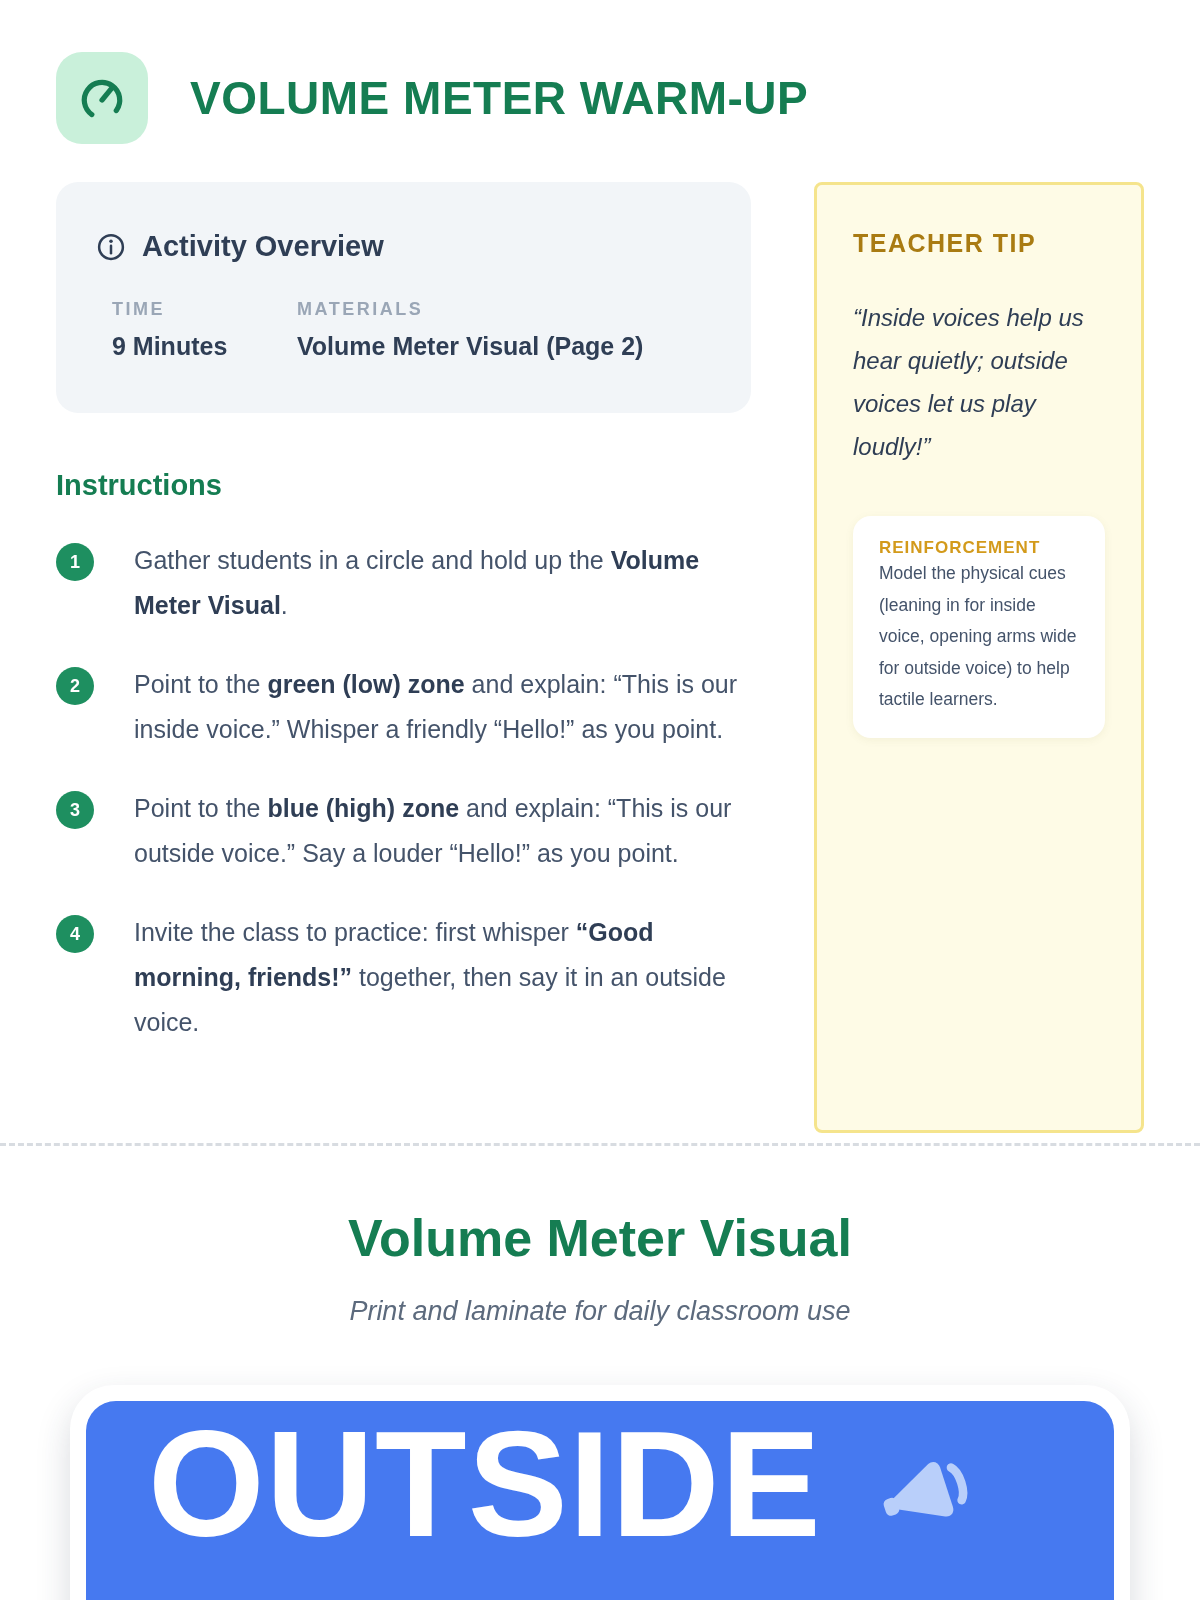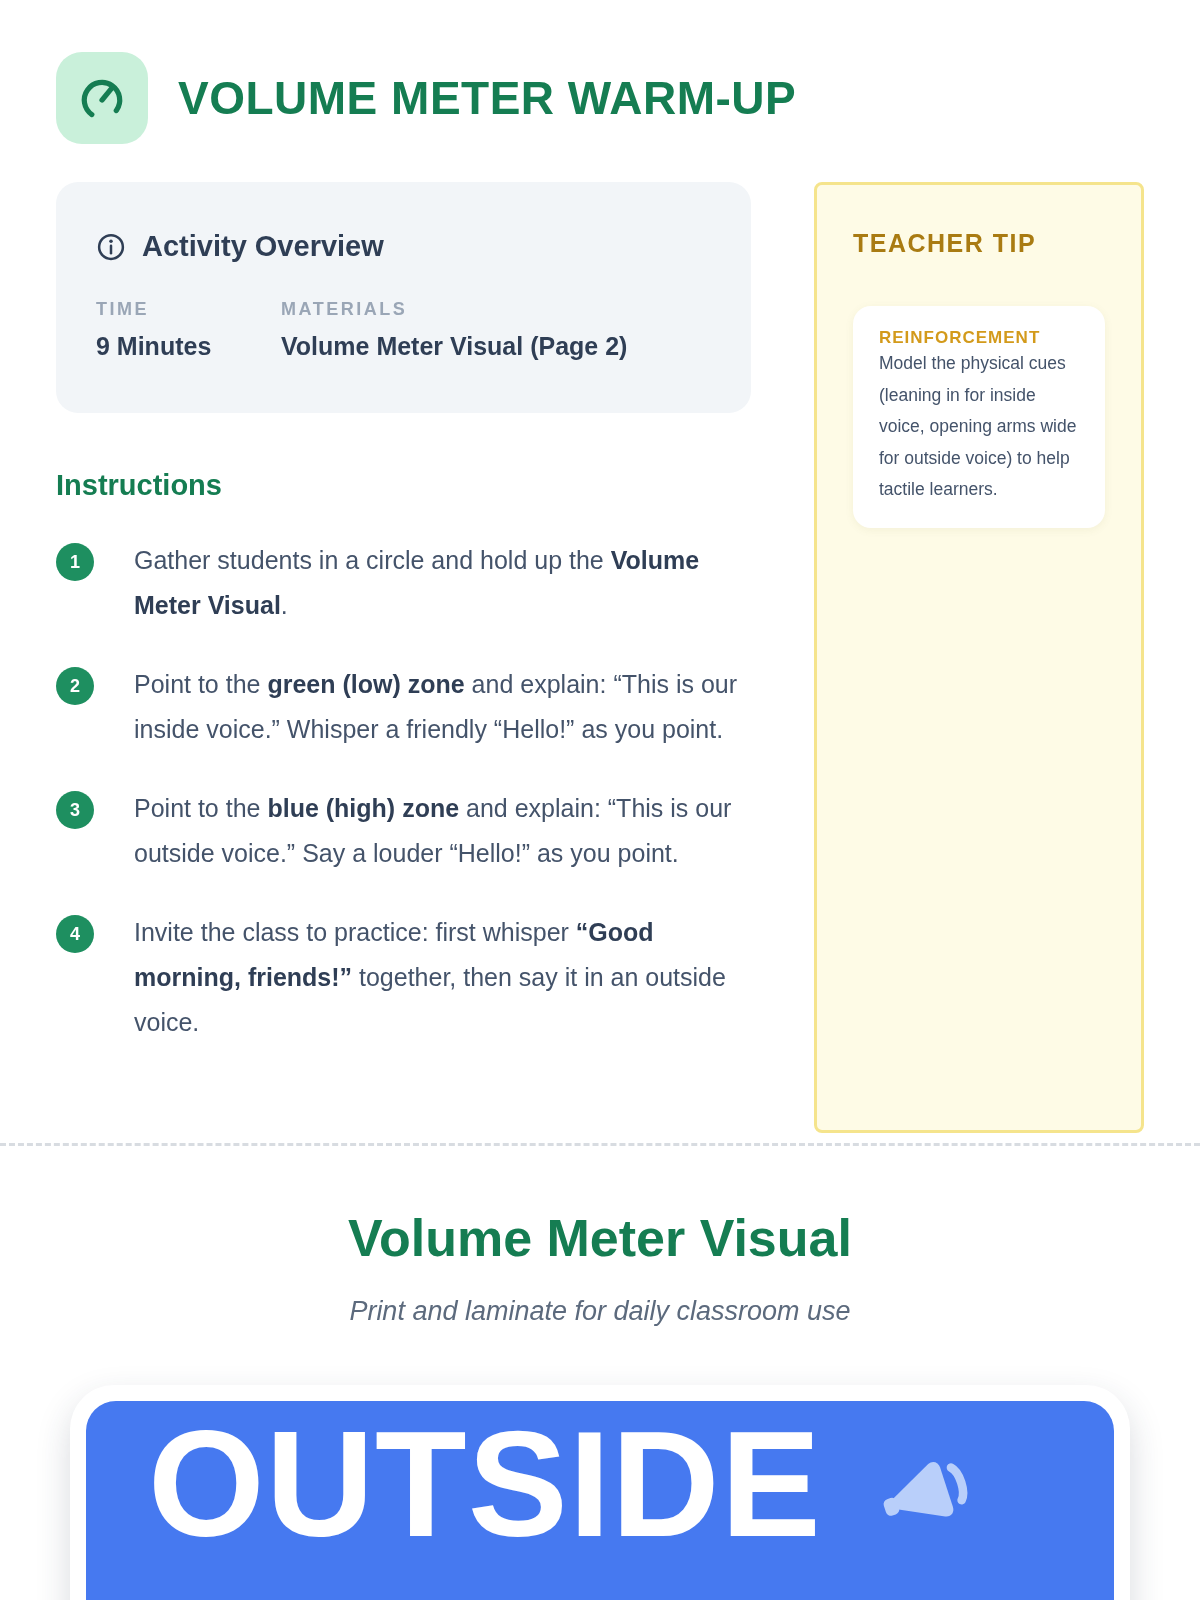--- a/index.html
+++ b/index.html
@@ -10,34 +10,34 @@
   }
   *{margin:0;padding:0;box-sizing:border-box;}
   html,body{width:1200px;}
   body{
     width:1200px;height:1600px;overflow:hidden;background:#ffffff;
     font-family:"Liberation Sans","DejaVu Sans",sans-serif;color:var(--navy);
     position:relative;
   }
   .pad{padding:0 56px;}
   
-  .header{display:flex;align-items:center;gap:30px;padding-top:52px;}
+  .header{display:flex;align-items:center;gap:42px;padding-top:52px;}
   .header-icon{width:92px;height:92px;background:var(--mint);border-radius:26px;
     display:flex;align-items:center;justify-content:center;flex-shrink:0;}
   .page-title{font-size:46px;font-weight:800;color:var(--green);letter-spacing:.5px;}
   
   .main{display:flex;justify-content:space-between;gap:54px;margin-top:38px;align-items:flex-start;}
   .col-left{width:695px;}
   .col-right{width:330px;flex-shrink:0;}
   
   .overview{background:var(--cardgray);border-radius:22px;padding:48px 40px 52px 40px;}
   .overview-head{display:flex;align-items:center;gap:16px;margin-bottom:36px;}
   .overview-title{font-size:29px;font-weight:700;color:var(--navy);}
   .meta-row{display:flex;}
-  .meta-col1{width:185px;flex-shrink:0;}
+  .meta-col1{width:185px;flex-shrink:0;margin-left:16px;}
   .meta-label{font-size:18px;font-weight:700;letter-spacing:2.5px;color:var(--graylabel);}
   .meta-value{font-size:25px;font-weight:700;color:var(--navy);margin-top:12px;}
   
   .instructions-title{margin-top:56px;font-size:29px;font-weight:700;color:var(--green);}
   .steps{margin-top:36px;}
   .step{display:flex;gap:40px;margin-bottom:34px;}
   .badge{width:38px;height:38px;border-radius:50%;background:var(--badge-green);color:#fff;
     font-size:18px;font-weight:700;display:flex;align-items:center;justify-content:center;
     flex-shrink:0;margin-top:5px;}
   .step-text{font-size:25px;line-height:45px;color:var(--body);}
@@ -120,20 +120,21 @@
           <div class="step">
             <div class="badge">4</div>
             <p class="step-text"><span>Invite the class to practice: first whisper </span><span class="b">“Good morning, friends!”</span><span> together, then say it in an outside voice.</span></p>
           </div>
         </div>
     </div>
 
     <div class="col-right">
       <div class="tip-card">
         <div class="tip-title">TEACHER TIP</div>
+        <div class="tip-quote">“Inside voices help us hear quietly; outside voices let us play loudly!”</div>
         <div class="reinforce-card">
           <div class="reinforce-title">REINFORCEMENT</div>
           <div class="reinforce-body">Model the physical cues (leaning in for inside voice, opening arms wide for outside voice) to help tactile learners.</div>
         </div>
       </div>
     </div>
   </div>
 </div>
 
 <div class="divider"></div>

